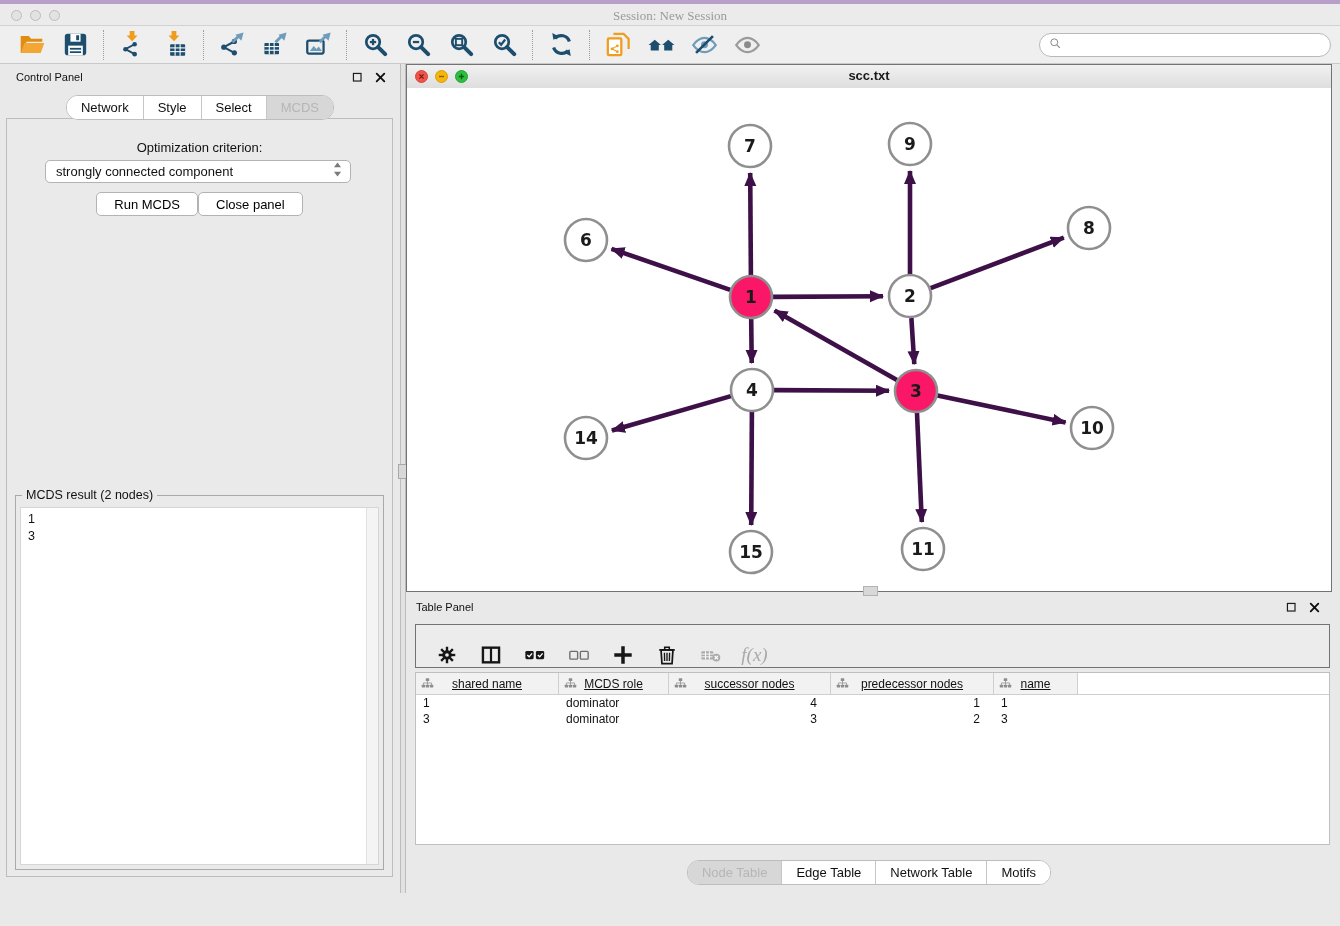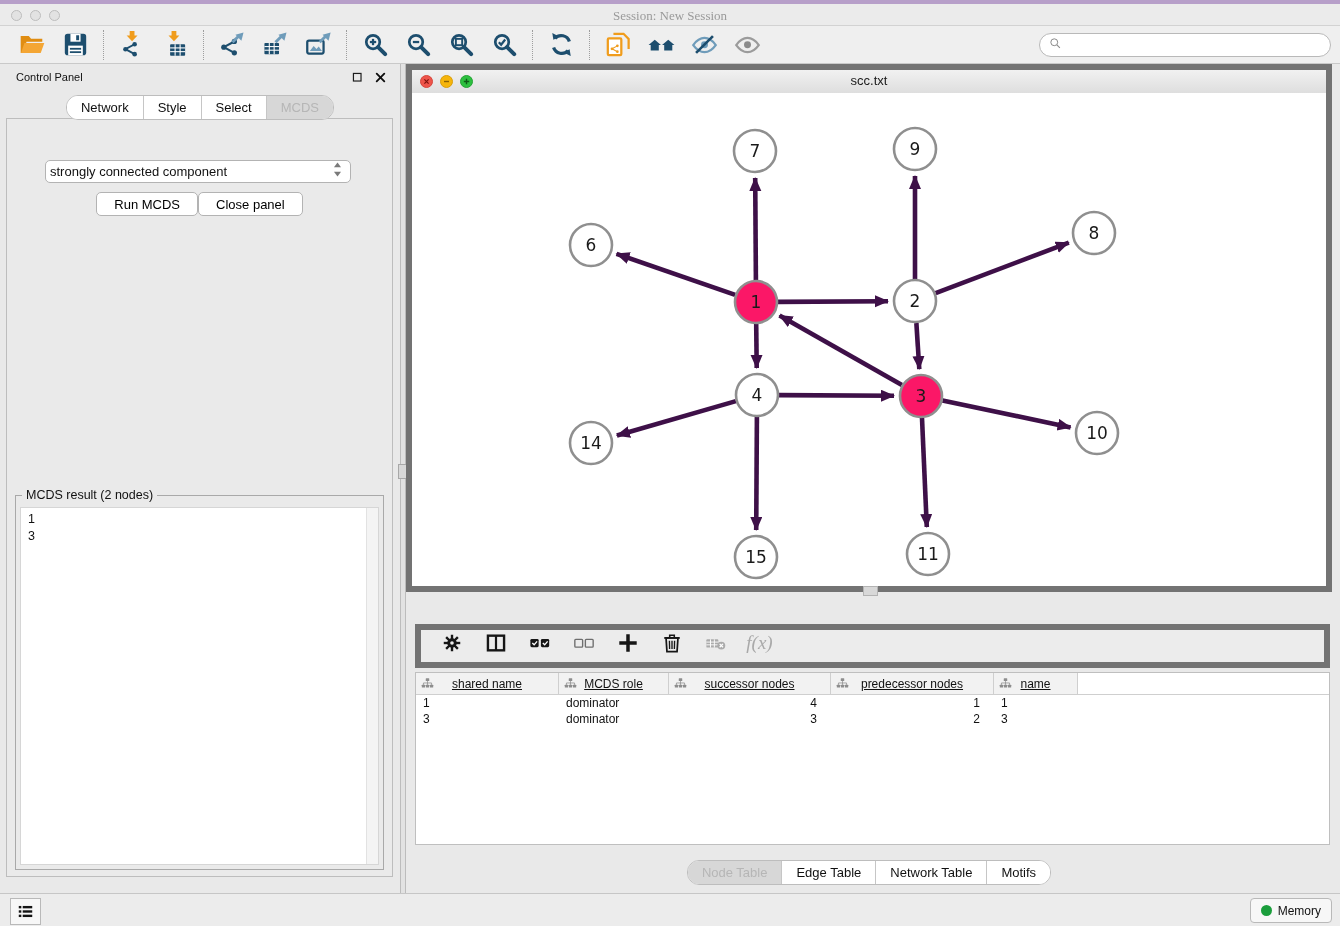--- a/index.html
+++ b/index.html
@@ -28,48 +28,48 @@
   .panel-btns{position:absolute;right:12px;top:6px;display:flex;gap:8px;align-items:center;}
   .panel-btn{width:15px;height:15px;display:flex;align-items:center;justify-content:center;cursor:pointer;}
   .cp-tabrow{position:absolute;left:0;top:31px;width:100%;display:flex;justify-content:center;z-index:2;}
   .seg{display:flex;border:1px solid #bdbdbd;border-radius:12px;overflow:hidden;background:#fff;}
   .seg .tab{padding:4px 14px;font-size:13px;color:#111;background:#fff;border-right:1px solid #c6c6c6;cursor:pointer;white-space:nowrap;}
   .seg .tab:last-child{border-right:none;}
   .seg .tab.active{background:#d7d7d7;color:#b6b6b6;cursor:default;}
   .cp-content{position:absolute;left:6px;right:7px;top:54px;bottom:16px;border:1px solid #bdbdbd;background:#eaeaea;}
   .opt-label{margin-top:21px;text-align:center;font-size:13px;}
   .dropdown{position:absolute;left:38px;right:41px;top:41px;height:23px;background:#fff;border:1px solid #b3b3b3;
-            border-radius:5px;display:flex;align-items:center;padding:0 6px 0 4px;box-sizing:border-box;cursor:pointer;}
+            border-radius:5px;display:flex;align-items:center;padding:0 6px 0 10px;box-sizing:border-box;cursor:pointer;}
   .dropdown .dd-value{flex:1;font-size:13px;}
   .btn-row{position:absolute;left:0;right:0;top:73px;display:flex;justify-content:center;}
   .cbtn{height:24px;padding:0 17px;font-size:13px;background:#fff;border:1px solid #b3b3b3;border-radius:5px;
         font-family:inherit;cursor:pointer;}
   .result-box{position:absolute;left:8px;right:8px;top:376px;bottom:6px;border:1px solid #a9a9a9;}
   .result-legend{position:absolute;left:6px;top:-8px;background:#eaeaea;padding:0 4px;font-size:12.5px;}
   .result-inner{position:absolute;left:4px;right:4px;top:11px;bottom:4px;background:#fff;border:1px solid #d6d6d6;}
   .result-lines{padding:3px 7px;font-size:12.5px;line-height:17px;}
   .result-scroll{position:absolute;right:0;top:0;bottom:0;width:11px;background:#f4f4f4;border-left:1px solid #e2e2e2;}
   
   .v-splitter{position:absolute;left:400px;top:64px;width:6px;height:829px;background:#e2e2e2;
               border-left:1px solid #bcbcbc;border-right:1px solid #bcbcbc;box-sizing:border-box;cursor:col-resize;}
   .v-splitter .grip{position:absolute;left:-3px;top:400px;width:9px;height:13px;background:#d8d8d8;border:1px solid #a8a8a8;}
   .h-splitter{position:absolute;left:406px;top:592px;width:926px;height:5px;background:#e9e9e9;cursor:row-resize;}
   .h-splitter .grip{position:absolute;left:457px;top:-6px;width:13px;height:8px;background:#d8d8d8;border:1px solid #b3b3b3;}
   
   .network-window{position:absolute;left:406px;top:64px;width:926px;height:528px;background:#fff;
-                  border:6px solid #737373;box-sizing:border-box;}
+                  border:1px solid #737373;box-sizing:border-box;font-weight:bold;}
   .nw-titlebar{position:relative;height:23px;background:linear-gradient(#f1f1f1,#dedede);border-bottom:1px solid #b4b4b4;}
   .nw-lights{position:absolute;left:8px;top:5px;display:flex;gap:7px;z-index:2;}
   .nw-light{width:13px;height:13px;border-radius:50%;display:flex;align-items:center;justify-content:center;box-sizing:border-box;cursor:pointer;}
   .nw-title{text-align:center;line-height:22px;font-size:13px;color:#1a1a1a;}
   .nw-canvas{position:absolute;left:0;top:23px;right:0;bottom:0;background:#fff;}
   
   .table-panel{position:absolute;left:406px;top:597px;width:926px;height:296px;background:#e9e9e9;}
-  .tp-toolbar{position:absolute;left:9px;right:2px;top:27px;height:44px;border:6px solid #737373;background:#ececec;
-              display:flex;align-items:flex-start;gap:19px;padding-left:18px;box-sizing:border-box;}
+  .tp-toolbar{position:absolute;left:9px;right:2px;top:27px;height:44px;border:1px solid #737373;background:#ececec;
+              display:flex;align-items:flex-end;gap:19px;padding-left:18px;box-sizing:border-box;}
   .tp-icon{width:25px;height:25px;display:flex;align-items:center;justify-content:center;cursor:pointer;}
   .tp-icon.disabled{cursor:default;}
   .fx{font-family:"Liberation Serif",serif;font-style:italic;font-size:19px;color:#a9a9a9;}
   .tp-table{position:absolute;left:9px;right:2px;top:75px;bottom:48px;background:#fff;border:1px solid #bfbfbf;
             box-sizing:border-box;overflow:hidden;}
   .thead{display:flex;height:21px;border-bottom:1px solid #cfcfcf;}
   .th{position:relative;display:flex;align-items:center;justify-content:center;font-size:12px;background:#f2f2f2;
       border-right:1px solid #cfcfcf;box-sizing:border-box;cursor:pointer;text-decoration:underline;}
   .th .th-icon{position:absolute;left:5px;top:4px;}
   .tr{display:flex;height:16px;}
@@ -304,20 +304,21 @@
     </div>
     <div class="cp-tabrow" id="cp-tabs">
         <div class="seg">
           <span class="tab">Network</span>
           <span class="tab">Style</span>
           <span class="tab">Select</span>
           <span class="tab active">MCDS</span>
         </div>
       </div>
     <div class="cp-content">
+      <div class="opt-label">Optimization criterion:</div>
       <div class="dropdown">
         <span class="dd-value">strongly connected component</span>
         <span id="dd-stepper"><svg viewBox="0 0 14 18" width="13" height="17">
               <path d="M7 1.5L10.8 6.5H3.2z" fill="#7a7a7a"></path>
               <path d="M7 16.5L3.2 11.5h7.6z" fill="#7a7a7a"></path>
             </svg></span>
       </div>
       <div class="btn-row">
         <button class="cbtn">Run MCDS</button>
         <button class="cbtn">Close panel</button>
@@ -406,20 +407,35 @@
           <text x="516" y="461" dy="6" text-anchor="middle" font-family="DejaVu Sans, sans-serif" font-size="17" fill="#1a1a1a">11</text>
         </svg>
       </div>
   </div>
 
   <div class="h-splitter">
       <span class="grip"></span>
     </div>
 
   <div class="table-panel">
+    <div class="panel-header">
+      <span class="panel-title" style="left:10px;top:4px;">Table Panel</span>
+      <span class="panel-btns" style="top:3px;right:10px;">
+        <span class="panel-btn" id="tp-float">
+            <svg viewBox="0 0 24 24" width="13" height="13">
+              <rect x="4.5" y="4.5" width="14" height="14" fill="none" stroke="#1c1c1c" stroke-width="2.2"></rect>
+            </svg>
+          </span>
+        <span class="panel-btn" id="tp-close">
+            <svg viewBox="0 0 24 24" width="13" height="13">
+              <path d="M5 5l14 14M19 5L5 19" stroke="#0e0e0e" stroke-width="3.4" stroke-linecap="round"></path>
+            </svg>
+          </span>
+      </span>
+    </div>
     <div class="tp-toolbar" id="tp-toolbar">
         <span class="tp-icon">
           <svg viewBox="0 0 24 24" width="22" height="22">
             <g stroke="#161616" stroke-width="2.6">
               <line x1="12" y1="3" x2="12" y2="8"></line>
               <line x1="12" y1="16" x2="12" y2="21"></line>
               <line x1="3" y1="12" x2="8" y2="12"></line>
               <line x1="16" y1="12" x2="21" y2="12"></line>
               <line x1="5.6" y1="5.6" x2="9" y2="9"></line>
               <line x1="15" y1="15" x2="18.4" y2="18.4"></line>
@@ -575,32 +591,14 @@
     <div class="tp-tabs" id="tp-tabs">
         <div class="seg">
           <span class="tab active">Node Table</span>
           <span class="tab">Edge Table</span>
           <span class="tab">Network Table</span>
           <span class="tab">Motifs</span>
         </div>
       </div>
   </div>
 
-  <div class="statusbar">
-    <span class="sb-left-btn" id="sb-list">
-        <svg viewBox="0 0 24 24" width="19" height="19">
-          <g fill="#141414">
-            <rect x="3.5" y="5" width="3.2" height="3"></rect>
-            <rect x="8.5" y="5" width="12" height="3"></rect>
-            <rect x="3.5" y="10.5" width="3.2" height="3"></rect>
-            <rect x="8.5" y="10.5" width="12" height="3"></rect>
-            <rect x="3.5" y="16" width="3.2" height="3"></rect>
-            <rect x="8.5" y="16" width="12" height="3"></rect>
-          </g>
-        </svg>
-      </span>
-    <span class="memory-btn">
-      <span class="mem-dot"></span>
-      <span>Memory</span>
-    </span>
-  </div>
 
 </div>
 
 </body></html>

